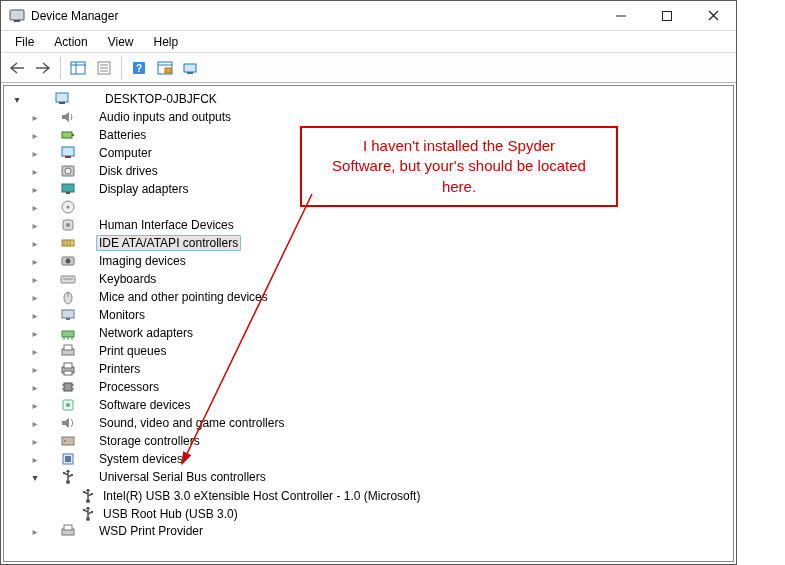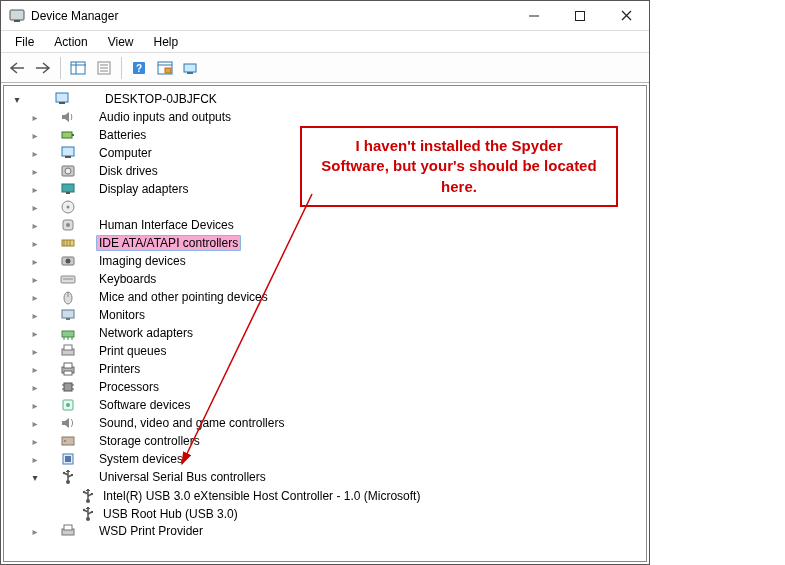--- a/index.html
+++ b/index.html
@@ -7,21 +7,21 @@
     margin: 0;
     font-family: "Segoe UI", Tahoma, sans-serif;
     font-size: 12px;
     background: #fff;
     width: 785px;
     height: 565px;
     overflow: hidden;
     position: relative;
   }
   .window {
-    width: 650px;
+    width: 737px;
     height: 565px;
     border: 1px solid #555;
     display: flex;
     flex-direction: column;
     background: #fff;
     position: relative;
   }
   .titlebar {
     height: 30px;
     display: flex;
@@ -89,31 +89,31 @@
   }
   .exp.open::before { content:"▾"; color:#444;}
   .exp.closed::before { content:"▸"; color:#888;}
   .exp.none::before { content:""; }
   .nicon {
     width:16px;height:16px;margin:0 4px 0 2px;
     display:flex;align-items:center;justify-content:center;
     flex-shrink:0;
   }
   .nlabel { padding: 1px 3px; }
-  .nlabel.selected { background:#f9a8d4; border:1px solid #8ab7e8; border-radius:1px; padding:0 2px; }
+  .nlabel.selected { background:#e5e5e5; border:1px solid #8ab7e8; border-radius:1px; padding:0 2px; }
   .lvl0 { padding-left: 4px; gap: 28px; }
   .lvl1 { padding-left: 22px; gap: 16px; }
   .lvl2 { padding-left: 58px; align-items: flex-end; }
   .annotation-box {
     position:absolute;
     border: 2px solid #cc0000;
     color:#cc0000;
     font-family: Arial, sans-serif;
     font-size: 15px;
-    font-weight: bold;
+    font-weight: normal;
     text-align:center;
     padding: 8px 10px;
     background: #fff;
     line-height:1.35;
   }
   .annotation-arrow {
     position:absolute;
     pointer-events:none;
   }
 </style>

